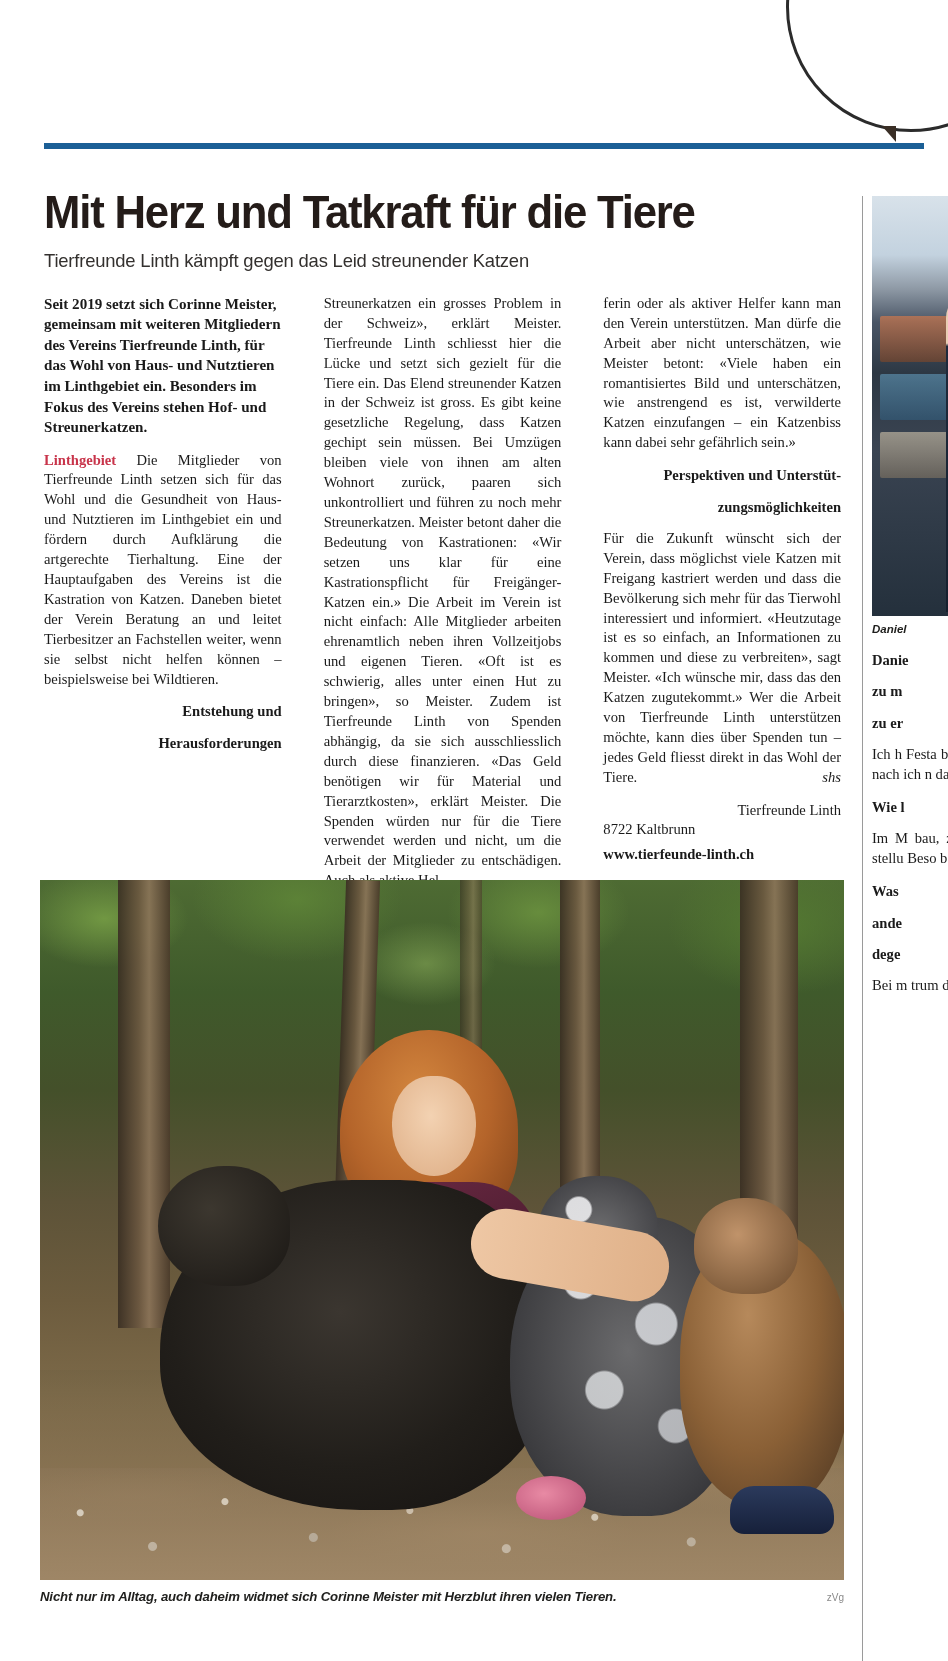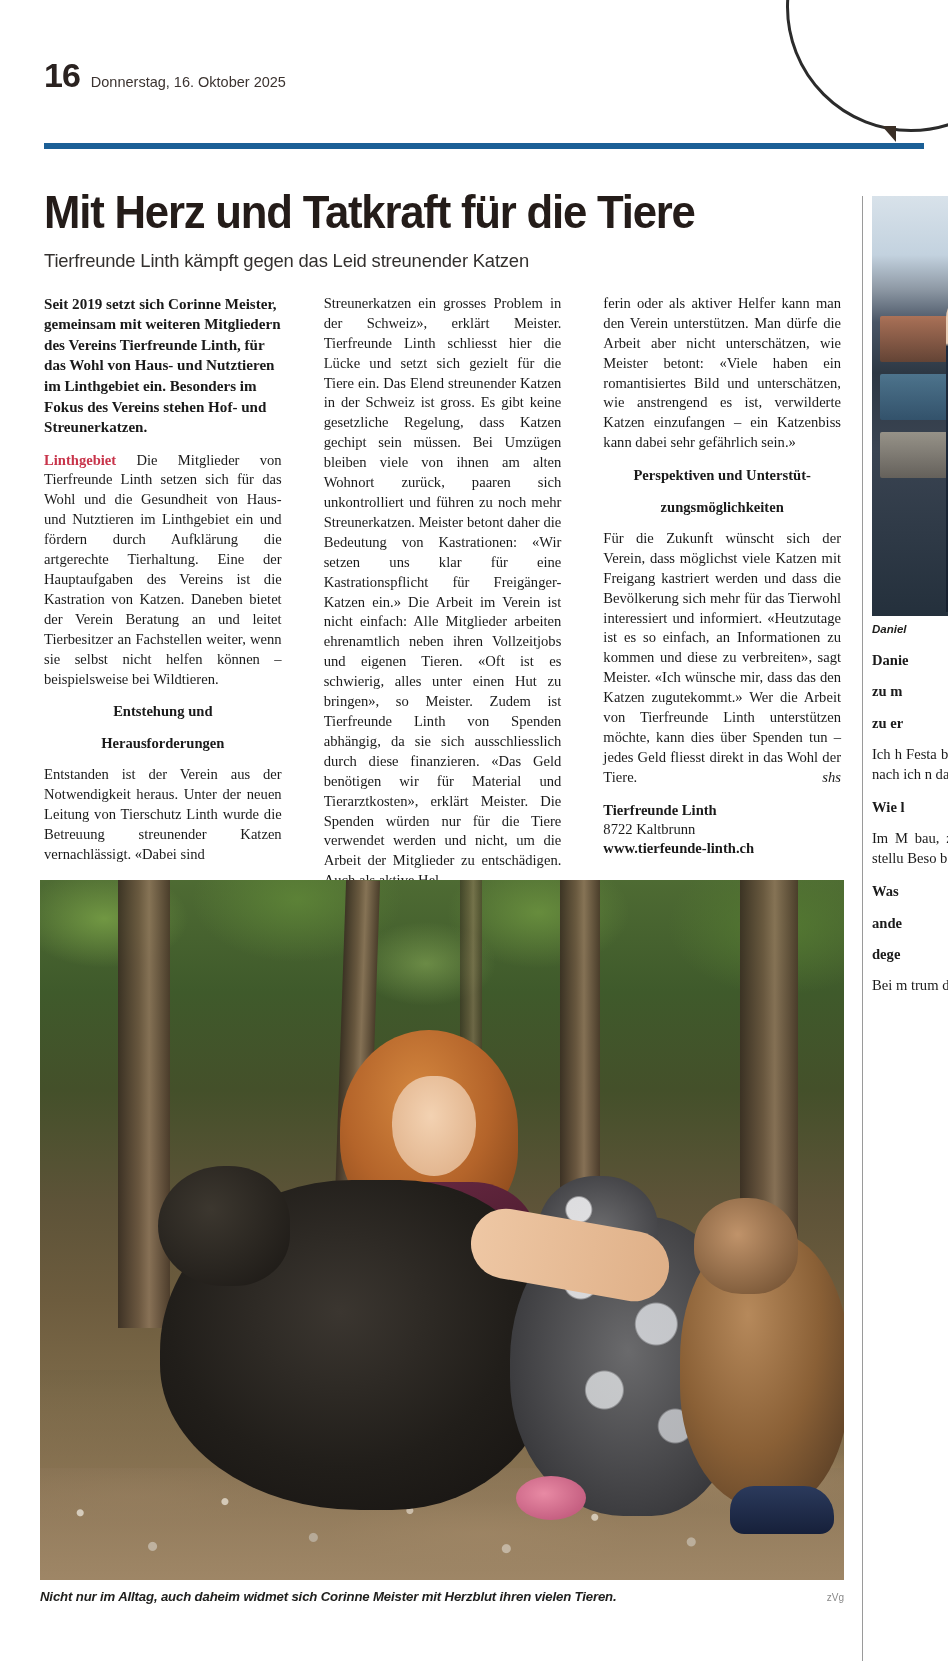--- a/index.html
+++ b/index.html
@@ -133,35 +133,35 @@
     line-height: 1.36;
     text-align: left;
   }
   .dateline {
     color: #c8344a;
     font-weight: 700;
   }
   .sub {
     font-weight: 700;
     margin: 0 0 1px 0;
-    text-align: center;
+    text-align: right;
     line-height: 1.26;
   }
   .byline-end {
     font-style: italic;
     float: right;
     margin-left: 32px;
   }
   .contact {
     margin-top: 3px;
     text-align: left;
     line-height: 1.32;
   }
-  .contact .org { font-weight: 700; }
-  .contact .url { font-weight: 700; }
+  .contact .org { font-weight: 400; text-align: right; }
+  .contact .url { font-weight: 700; margin-top: 6px; }
 
   
   #photo-block {
     position: absolute;
     left: 40px;
     top: 880px;
     width: 804px;
   }
   .photo {
     position: relative;
@@ -374,39 +374,34 @@
 </style>
 </head>
 <body>
 
 <div id="page">
 
   <div class="corner-arc"></div>
   <div class="corner-arc-mask"></div>
   <div class="corner-tri"></div>
 
-  <div class="folio">
-    <span class="folio-num">16</span>
-    <span class="folio-date">Donnerstag, 16. Oktober 2025</span>
-  </div>
 
   <div class="rule-top"></div>
 
   <div id="article">
     <h1 class="headline">Mit Herz und Tatkraft für die Tiere</h1>
     <div class="subhead-deck">Tierfreunde Linth kämpft gegen das Leid streunender Katzen</div>
 
     <div class="cols">
 
       <div class="col">
         <p class="lead">Seit 2019 setzt sich Corinne Meister, gemeinsam mit weiteren Mitgliedern des Vereins Tierfreunde Linth, für das Wohl von Haus- und Nutztieren im Linthgebiet ein. Besonders im Fokus des Vereins stehen Hof- und Streunerkatzen.</p>
         <p><span class="dateline">Linthgebiet</span><span> Die Mitglieder von Tierfreunde Linth setzen sich für das Wohl und die Gesundheit von Haus- und Nutztieren im Linthgebiet ein und fördern durch Aufklärung die artgerechte Tierhaltung. Eine der Hauptaufgaben des Vereins ist die Kastration von Katzen. Daneben bietet der Verein Beratung an und leitet Tierbesitzer an Fachstellen weiter, wenn sie selbst nicht helfen können – beispielsweise bei Wildtieren.</span></p>
         <p class="sub">Entstehung und</p>
         <p class="sub">Herausforderungen</p>
-        <p>Entstanden ist der Verein aus der Notwendigkeit heraus. Unter der neuen Leitung von Tierschutz Linth wurde die Betreuung streunender Katzen vernachlässigt. «Dabei sind</p>
       </div>
 
       <div class="col">
         <p>Streunerkatzen ein grosses Problem in der Schweiz», erklärt Meister. Tierfreunde Linth schliesst hier die Lücke und setzt sich gezielt für die Tiere ein. Das Elend streunender Katzen in der Schweiz ist gross. Es gibt keine gesetzliche Regelung, dass Katzen gechipt sein müssen. Bei Umzügen bleiben viele von ihnen am alten Wohnort zurück, paaren sich unkontrolliert und führen zu noch mehr Streunerkatzen. Meister betont daher die Bedeutung von Kastrationen: «Wir setzen uns klar für eine Kastrationspflicht für Freigänger-Katzen ein.» Die Arbeit im Verein ist nicht einfach: Alle Mitglieder arbeiten ehrenamtlich neben ihren Vollzeitjobs und eigenen Tieren. «Oft ist es schwierig, alles unter einen Hut zu bringen», so Meister. Zudem ist Tierfreunde Linth von Spenden abhängig, da sie sich ausschliesslich durch diese finanzieren. «Das Geld benötigen wir für Material und Tierarztkosten», erklärt Meister. Die Spenden würden nur für die Tiere verwendet werden und nicht, um die Arbeit der Mitglieder zu entschädigen. Auch als aktive Hel-</p>
       </div>
 
       <div class="col">
         <p>ferin oder als aktiver Helfer kann man den Verein unterstützen. Man dürfe die Arbeit aber nicht unterschätzen, wie Meister betont: «Viele haben ein romantisiertes Bild und unterschätzen, wie anstrengend es ist, verwilderte Katzen einzufangen – ein Katzenbiss kann dabei sehr gefährlich sein.»</p>
         <p class="sub">Perspektiven und Unterstüt-</p>
         <p class="sub">zungsmöglichkeiten</p>

